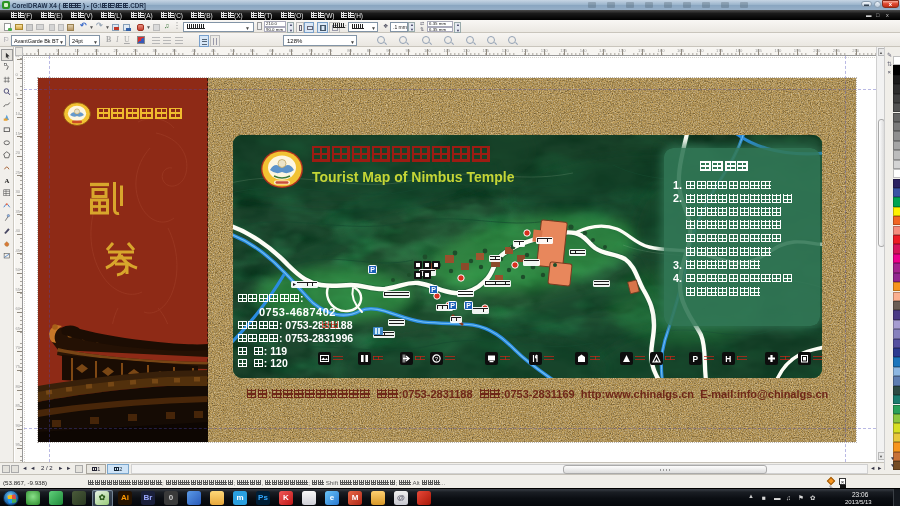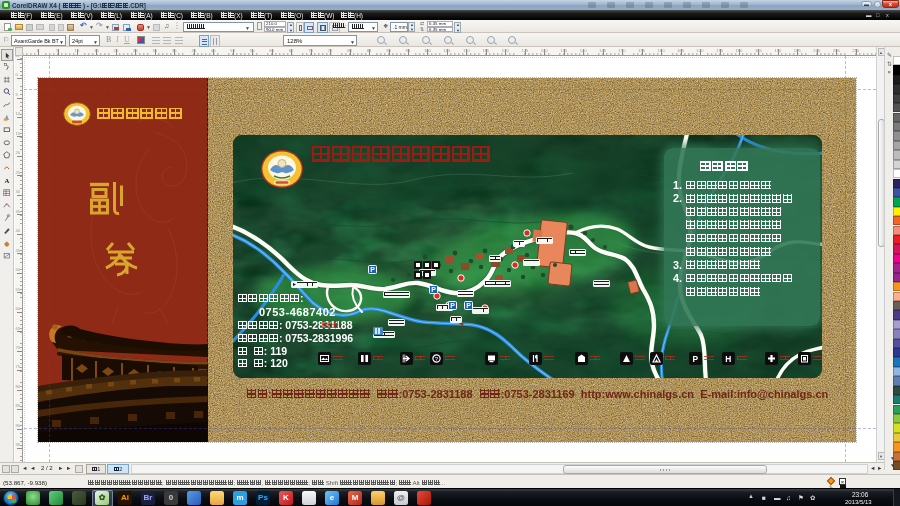--- a/index.html
+++ b/index.html
@@ -661,20 +661,21 @@
 <ellipse cx="22" cy="20" rx="21" ry="19" fill="#b03020"></ellipse>
 <ellipse cx="22" cy="20" rx="19.6" ry="17.6" fill="#f2c233"></ellipse>
 <ellipse cx="22" cy="18.6" rx="14" ry="12.2" fill="#fdf6e0"></ellipse>
 <path d="M10,21 Q15,12 22,19 Q29,12 34,21 Q28,26 22,23 Q16,26 10,21Z" fill="#4a88c8" opacity=".9"></path>
 <circle cx="22" cy="14.5" r="4" fill="#ece4c8" stroke="#b09040" stroke-width=".6"></circle>
 <path d="M14,27 Q22,31 30,27" stroke="#3a7a3a" stroke-width="1.4" fill="none"></path>
 <rect x="14" y="31.5" width="16" height="4" rx="2" fill="#fdf6e0" opacity=".9"></rect>
 <rect x="15.5" y="32.3" width="13" height="2.4" rx="1.2" fill="#c03020" opacity=".85"></rect>
 </svg>
 <span class="a" style="left:78px;top:9px;font-size:20px;font-weight:bold;color:#9c1c13;letter-spacing:2.5px;white-space:nowrap;"><i class="hzb"></i><i class="hzb"></i><i class="hzb"></i><i class="hzb"></i><i class="hzb"></i><i class="hzb"></i><i class="hzb"></i><i class="hzb"></i><i class="hzb"></i></span>
+<span class="a" style="left:79px;top:33.5px;font-size:14px;font-weight:bold;color:#c5d636;white-space:nowrap;">Tourist Map of Nimbus Temple</span>
 <div class="a" style="left:431px;top:13px;width:156px;height:178px;border-radius:9px;background:rgba(50,120,86,.9);box-shadow:0 0 10px 3px rgba(50,120,86,.8);"></div>
 <span class="a" style="left:466px;top:25px;font-size:12.5px;font-weight:bold;color:#fff;letter-spacing:6px;white-space:nowrap;"><i class="hzb"></i><i class="hzb"></i><i class="hzb"></i><i class="hzb"></i></span>
 <div class="a" style="left:440px;top:44px;font-size:10.8px;font-weight:bold;color:#fff;white-space:nowrap;">1. <i class="hz"></i><i class="hz"></i><i class="hz"></i><i class="hz"></i><i class="hz"></i><i class="hz"></i><i class="hz"></i><i class="hz"></i></div>
 <div class="a" style="left:440px;top:57.3px;font-size:10.8px;font-weight:bold;color:#fff;white-space:nowrap;">2. <i class="hz"></i><i class="hz"></i><i class="hz"></i><i class="hz"></i><i class="hz"></i><i class="hz"></i><i class="hz"></i><i class="hz"></i><i class="hz"></i><i class="hz"></i></div>
 <div class="a" style="left:440px;top:70.6px;font-size:10.8px;font-weight:bold;color:#fff;white-space:nowrap;">&nbsp;&nbsp;&nbsp; <i class="hz"></i><i class="hz"></i><i class="hz"></i><i class="hz"></i><i class="hz"></i><i class="hz"></i><i class="hz"></i><i class="hz"></i><i class="hz"></i></div>
 <div class="a" style="left:440px;top:83.89999999999999px;font-size:10.8px;font-weight:bold;color:#fff;white-space:nowrap;">&nbsp;&nbsp;&nbsp; <i class="hz"></i><i class="hz"></i><i class="hz"></i><i class="hz"></i><i class="hz"></i><i class="hz"></i><i class="hz"></i><i class="hz"></i><i class="hz"></i></div>
 <div class="a" style="left:440px;top:97.19999999999999px;font-size:10.8px;font-weight:bold;color:#fff;white-space:nowrap;">&nbsp;&nbsp;&nbsp; <i class="hz"></i><i class="hz"></i><i class="hz"></i><i class="hz"></i><i class="hz"></i><i class="hz"></i><i class="hz"></i><i class="hz"></i><i class="hz"></i></div>
 <div class="a" style="left:440px;top:110.49999999999999px;font-size:10.8px;font-weight:bold;color:#fff;white-space:nowrap;">&nbsp;&nbsp;&nbsp; <i class="hz"></i><i class="hz"></i><i class="hz"></i><i class="hz"></i><i class="hz"></i><i class="hz"></i><i class="hz"></i><i class="hz"></i></div>
 <div class="a" style="left:440px;top:123.79999999999998px;font-size:10.8px;font-weight:bold;color:#fff;white-space:nowrap;">3. <i class="hz"></i><i class="hz"></i><i class="hz"></i><i class="hz"></i><i class="hz"></i><i class="hz"></i><i class="hz"></i></div>
 <div class="a" style="left:440px;top:137.1px;font-size:10.8px;font-weight:bold;color:#fff;white-space:nowrap;">4. <i class="hz"></i><i class="hz"></i><i class="hz"></i><i class="hz"></i><i class="hz"></i><i class="hz"></i><i class="hz"></i><i class="hz"></i><i class="hz"></i><i class="hz"></i></div>

